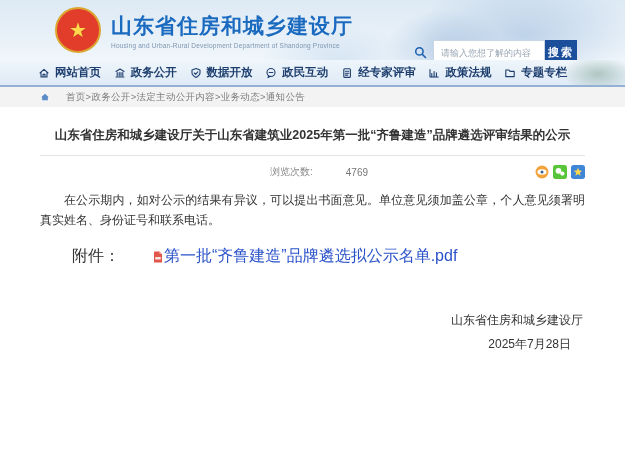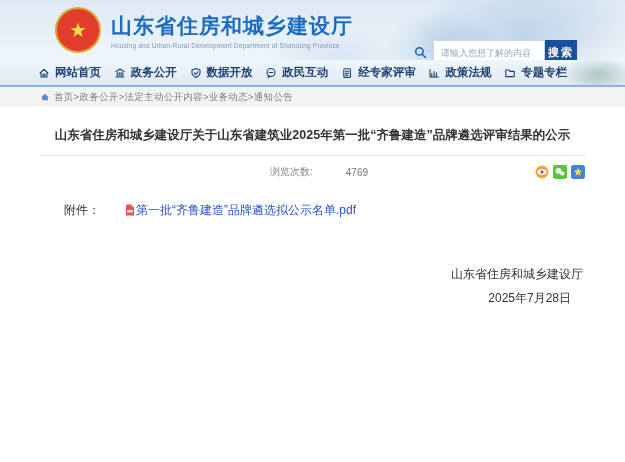--- a/index.html
+++ b/index.html
@@ -33,36 +33,36 @@
               border-bottom:2px solid #93b1d5; display:flex; align-items:center; padding:0 45px 0 38px; overflow:hidden; }
   .main-nav .navblob { position:absolute; right:-8px; top:-4px; width:70px; height:36px; border-radius:50%;
               background:radial-gradient(closest-side, rgba(110,150,130,.45), rgba(110,150,130,0)); }
   .nav-item { display:flex; align-items:center; gap:5px; margin-right:auto; cursor:pointer; white-space:nowrap; }
   .nav-item:last-of-type { margin-right:18px; }
   .nav-item .nlabel { font-size:11.5px; font-weight:bold; color:#1d3e6e; }
   .nicon { display:inline-flex; }
   .nicon svg { stroke:#1d3e6e; fill:none; stroke-width:1.1; stroke-linecap:round; stroke-linejoin:round; }
 
   
-  .breadcrumb-bar { height:20px; background:#f3f3f3; display:flex; align-items:center; padding-left:40px; gap:4px; }
+  .breadcrumb-bar { height:20px; background:#f3f3f3; display:flex; align-items:center; padding-left:40px; gap:16px; }
   .breadcrumb-text { font-size:9.5px; color:#7d7d7d; letter-spacing:.3px; cursor:pointer; }
 
   
   .content { padding:10px 40px 0 40px; background:#fff; }
   .article-title { font-size:12.5px; font-weight:bold; color:#333; text-align:center; white-space:nowrap; margin:10px 0 11px; }
   .divider { border:none; border-top:1px solid #e2e2e2; }
   .meta { position:relative; display:flex; align-items:center; justify-content:center; height:24px; margin-top:4px;
           font-size:10px; color:#8a8a8a; }
   .meta .views-label { margin-left:13px; }
   .meta .views-count { margin-left:33px; color:#777; }
   .share { position:absolute; right:0; top:5px; display:flex; gap:4px; }
   .share span { display:inline-flex; cursor:pointer; }
   .para { font-size:12px; color:#333; line-height:20px; text-indent:2em; margin-top:6px; text-align:justify; }
   .para.first { margin-top:10px; }
-  .attachment { font-size:12px; color:#333; line-height:20px; text-indent:2em; margin-top:16px; }
+  .attachment { font-size:16px; color:#333; line-height:20px; text-indent:2em; margin-top:16px; }
   .attachment .pdficon { display:inline-block; vertical-align:-2px; margin:0 1px; }
   .attachment a { color:#2a52c9; text-decoration:none; cursor:pointer; }
   .signature { margin-top:40px; text-align:right; font-size:12px; color:#333; line-height:24px; }
   .sig-org { margin-right:2px; }
   .sig-date { margin-right:14px; }
 </style>
 </head>
 <body>
 
 <div class="page">
@@ -189,20 +189,21 @@
         </span>
         <span>
           <svg width="14" height="14" viewBox="0 0 13 13">
               <rect width="13" height="13" rx="2.5" fill="#3f86d6"></rect>
               <polygon points="6.5,2.6 7.6,5.2 10.4,5.4 8.2,7.2 8.9,9.9 6.5,8.4 4.1,9.9 4.8,7.2 2.6,5.4 5.4,5.2" fill="#ffd84d"></polygon>
             </svg>
         </span>
       </span>
     </div>
 
+    <p class="para">在公示期内，如对公示的结果有异议，可以提出书面意见。单位意见须加盖公章，个人意见须署明真实姓名、身份证号和联系电话。</p>
 
     <p class="attachment"><span>附件：</span><span class="pdficon"><svg width="10" height="12" viewBox="0 0 10 12">
             <path d="M1.5 0.5 H6.5 L9 3 V11 Q9 11.5 8.5 11.5 H1.5 Q1 11.5 1 11 V1 Q1 0.5 1.5 0.5 Z" fill="#e2574c"></path>
             <path d="M6.5 0.5 L9 3 H6.5 Z" fill="#f6b8b2"></path>
             <rect x="2.2" y="6" width="5.6" height="2.6" rx="0.6" fill="#fff" opacity="0.85"></rect>
           </svg></span><a>第一批“齐鲁建造”品牌遴选拟公示名单.pdf</a></p>
 
     <div class="signature">
       <div class="sig-org">山东省住房和城乡建设厅</div>
       <div class="sig-date">2025年7月28日</div>

